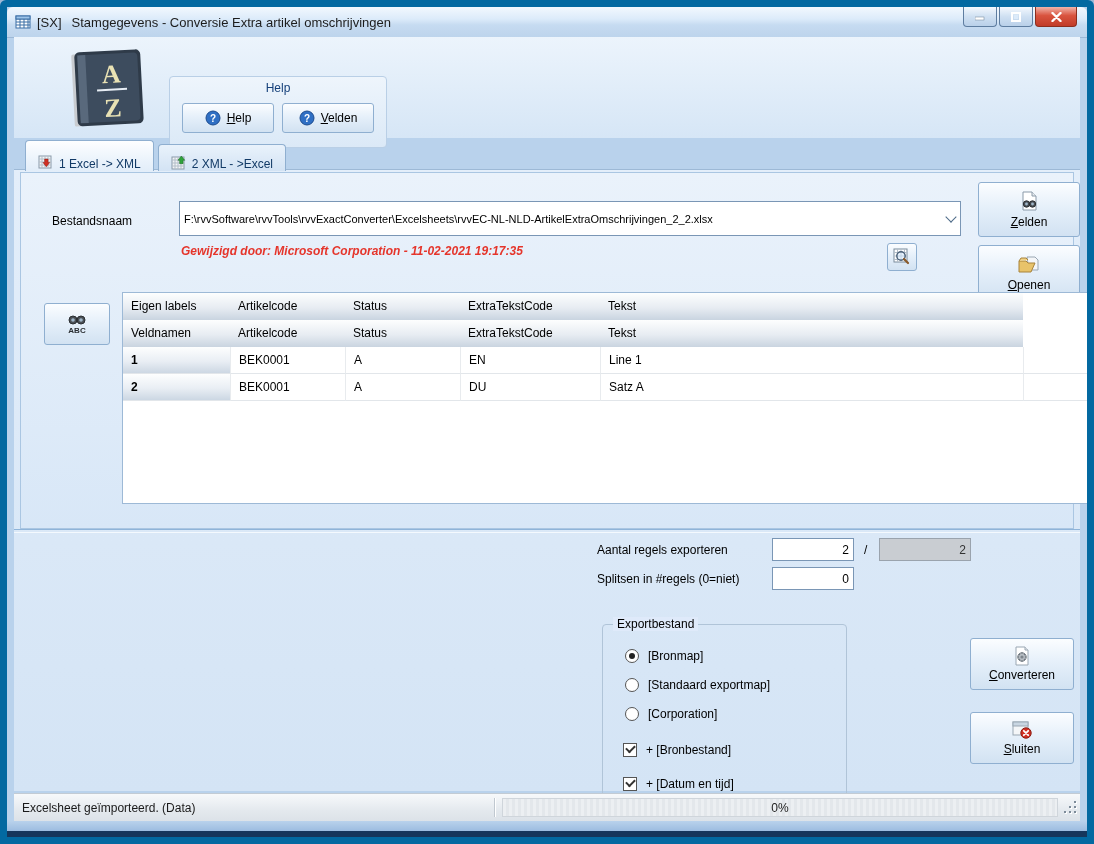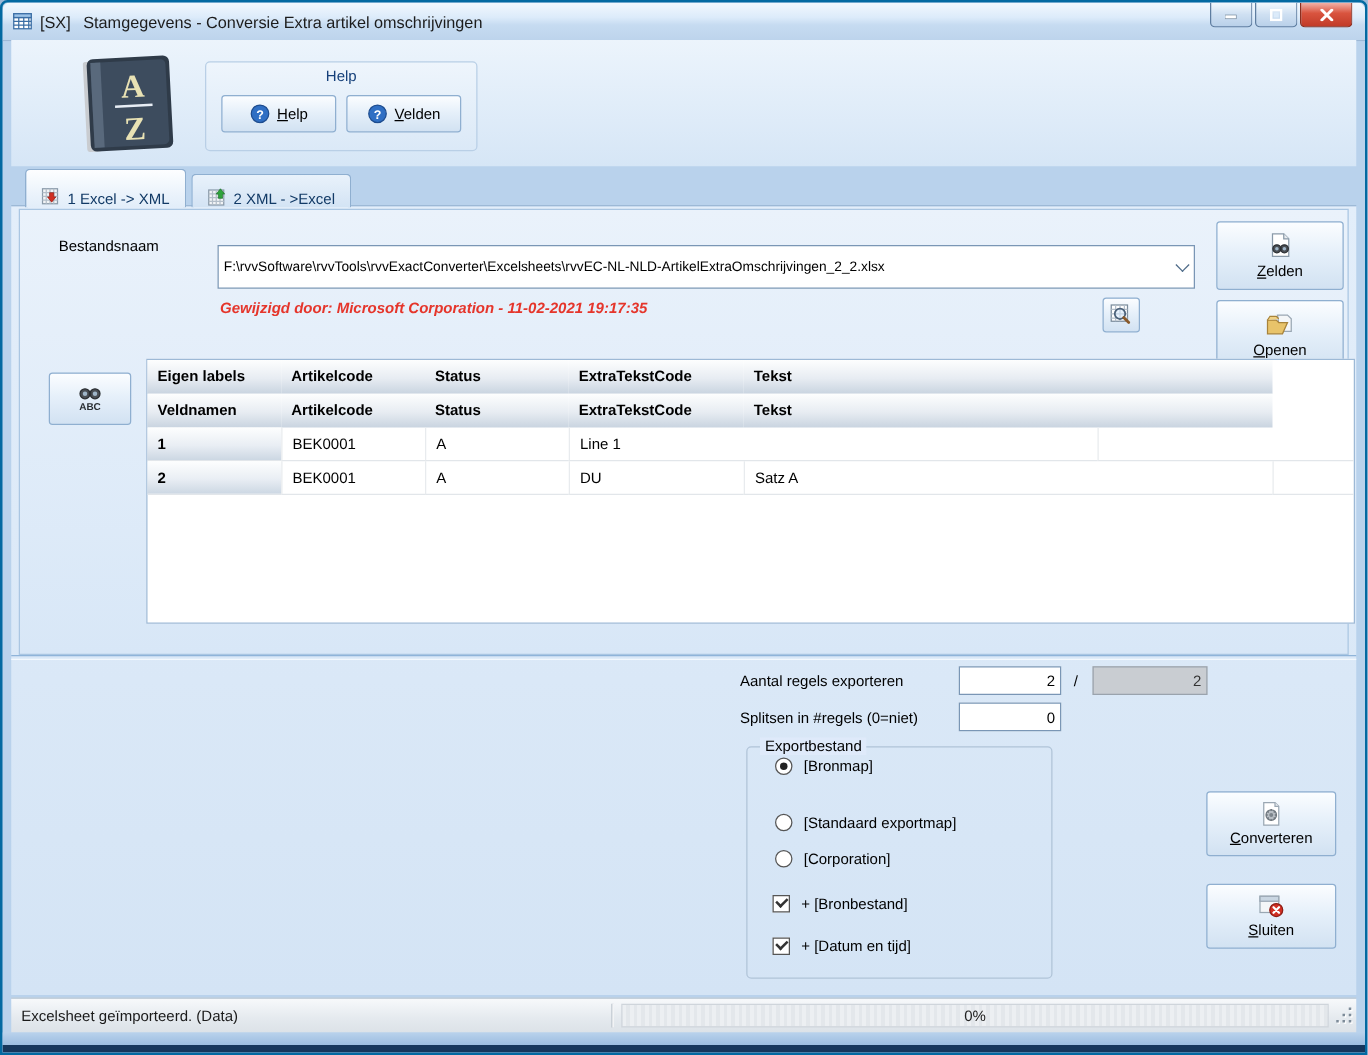--- a/index.html
+++ b/index.html
@@ -1,34 +1,34 @@
 <!DOCTYPE html>
 <html><head>
 <meta charset="utf-8">
 <style>
   html,body{margin:0;padding:0;background:#9db8d6;font-family:"Liberation Sans","DejaVu Sans",sans-serif;}
   .window{position:relative;width:1094px;height:844px;overflow:hidden;background:#b9d2ec;
-    border:2px solid #0369a1;border-radius:6px 6px 0 0;box-sizing:border-box;}
+    border:7px solid #0369a1;border-radius:6px 6px 0 0;box-sizing:border-box;}
   
   .titlebar{position:absolute;left:0;top:0;right:0;height:30px;
     background:linear-gradient(#f2f8fe,#dcebfa 40%,#c6dbf1 60%,#bdd4ec);
     border-bottom:1px solid #9db8d6;border-radius:6px 6px 0 0;display:flex;align-items:center;}
   .titlebar .app-icon{margin:0 6px 0 8px;width:16px;height:16px;flex:0 0 auto;}
   .title-text{font-size:13px;color:#1c1c1c;white-space:nowrap;}
   .title-text .pfx{margin-right:10px;}
   .win-controls{position:absolute;right:10px;top:0;display:flex;}
   .win-btn{width:34px;height:20px;margin-left:2px;border:1px solid #5e7da0;border-top:none;
     border-radius:0 0 4px 4px;background:linear-gradient(#f4f9fe,#cfe0f2 50%,#b9d0e9);
     display:flex;align-items:center;justify-content:center;box-sizing:border-box;}
   .win-btn.close{width:42px;background:linear-gradient(#f2b5ab,#d9543f 45%,#c13b28);border-color:#8c2e1e;}
   
   .banner{position:absolute;left:7px;right:7px;top:30px;height:101px;
     background:linear-gradient(#ecf4fc,#d6e6f6);}
   .az-book{position:absolute;left:45px;top:10px;}
-  .groupbox{border:1px solid #b9cfe6;border-radius:4px;position:absolute;box-sizing:border-box;}
+  .groupbox{border:1px solid #b9cfe6;border-radius:4px;position:absolute;box-sizing:border-box;margin-top:22px;}
   .gb-help{left:155px;top:17px;width:218px;height:72px;background:linear-gradient(#eef5fc,#dbe9f7);}
   .gb-help .gb-title{position:absolute;top:4px;left:0;right:0;text-align:center;
     font-size:12px;color:#15407a;}
   .gb-help .btn-row{position:absolute;left:12px;right:12px;top:26px;display:flex;gap:8px;}
   
   .btn{border:1px solid #8fafd0;border-radius:3px;color:#000;font-size:12px;cursor:default;
     background:linear-gradient(#fbfdff,#e6f0fa 45%,#d2e2f2);display:flex;align-items:center;
     justify-content:center;box-sizing:border-box;}
   .btn .ak{text-decoration:underline;}
   .btn.v{flex-direction:column;gap:2px;}
@@ -58,21 +58,21 @@
   .btn-preview{position:absolute;left:866px;top:70px;width:30px;height:28px;}
   .btn-zoeken{position:absolute;left:957px;top:9px;width:102px;height:55px;}
   .btn-openen{position:absolute;left:957px;top:72px;width:102px;height:55px;}
   .btn-abc{position:absolute;left:23px;top:130px;width:66px;height:42px;}
   
   .grid{position:absolute;left:101px;top:119px;width:967px;height:212px;background:#fff;
     border:1px solid #9db9d6;box-sizing:border-box;font-size:12px;}
   .grow{display:flex;height:27px;line-height:27px;}
   .grow .c{padding-left:8px;box-sizing:border-box;overflow:hidden;white-space:nowrap;}
   .c1{width:107px;}.c2{width:115px;}.c3{width:115px;}.c4{width:140px;}.c5{width:423px;}.cf{flex:1;}
-  .hdr{font-weight:bold;align-items:flex-end;}
+  .hdr{font-weight:normal;}
   .hdr .c{background:linear-gradient(#fdfefe,#e7ecf2 55%,#c9d4e0);}
   .hdr .cf{background:#fff;}
   .drow .c1{background:linear-gradient(#fdfefe,#e9eef4 55%,#ccd7e3);font-weight:bold;
     border-bottom:1px solid #e2e6ea;}
   .drow .c2,.drow .c3,.drow .c4,.drow .c5,.drow .cf{border-bottom:1px solid #e2e6ea;
     border-left:1px solid #e8ebee;}
   
   .num{position:absolute;height:23px;background:#fff;border:1px solid #7a96b5;font-size:12px;
     text-align:right;padding:0 4px;box-sizing:border-box;font-family:"Liberation Sans","DejaVu Sans",sans-serif;outline:none;}
   .num:disabled{background:#c9cdd2;color:#333;border-color:#9aa3ad;}
@@ -188,21 +188,21 @@
         <path d="M1 5h12M1 8h12M1 11h12M4 2v12M7 2v12M10 2v12" stroke="#b3bec9" stroke-width="1"></path>
         <path d="M9 9h4V5h2l-4-5-4 5h2z" fill="#2fa33c" stroke="#1b6b25" stroke-width=".6" transform="translate(1,1) scale(.85)"></path>
       </svg>
       <span><span class="ak">2</span><span> XML - &gt;Excel</span></span>
     </div>
   </div>
 
   <div class="mainpanel">
 
     <div class="upper">
-      <div class="label" style="left:31px;top:22px;">Bestandsnaam</div>
+      <div class="label" style="left:31px;top:41px;">Bestandsnaam</div>
 
       <div class="combo">
         <input type="text" value="F:\rvvSoftware\rvvTools\rvvExactConverter\Excelsheets\rvvEC-NL-NLD-ArtikelExtraOmschrijvingen_2_2.xlsx" style="">
         <div class="dd">
             <div class="chev"></div>
           </div>
       </div>
 
       <div class="modified">Gewijzigd door: Microsoft Corporation   -   11-02-2021  19:17:35</div>
 
@@ -262,20 +262,21 @@
           <div class="c c2">Artikelcode</div>
           <div class="c c3">Status</div>
           <div class="c c4">ExtraTekstCode</div>
           <div class="c c5">Tekst</div>
           <div class="cf"></div>
         </div>
         <div class="grow drow">
           <div class="c c1">1</div>
           <div class="c c2">BEK0001</div>
           <div class="c c3">A</div>
+          <div class="c c4">EN</div>
           <div class="c c5">Line 1</div>
           <div class="cf"></div>
         </div>
         <div class="grow drow">
           <div class="c c1">2</div>
           <div class="c c2">BEK0001</div>
           <div class="c c3">A</div>
           <div class="c c4">DU</div>
           <div class="c c5">Satz A</div>
           <div class="cf"></div>
@@ -289,21 +290,21 @@
     <input class="num" style="left: 758px; top: 368px; width: 82px;" value="2">
     <div class="label" style="left:850px;top:373px;">/</div>
     <input class="num" style="left: 865px; top: 368px; width: 92px;" disabled="" value="2">
 
     <div class="label" style="left:583px;top:402px;">Splitsen in #regels (0=niet)</div>
     <input class="num" style="left: 758px; top: 397px; width: 82px;" value="0">
 
     <div class="groupbox gb-export">
       <div class="gb-title">Exportbestand</div>
 
-      <div class="opt" style="left:22px;top:8px;">
+      <div class="opt" style="left:22px;top:24px;">
         <span class="radio checked"></span>
         <span>[Bronmap]</span>
       </div>
       <div class="opt" style="left:22px;top:53px;">
         <span class="radio"></span>
         <span>[Standaard exportmap]</span>
       </div>
       <div class="opt" style="left:22px;top:82px;">
         <span class="radio"></span>
         <span>[Corporation]</span>

